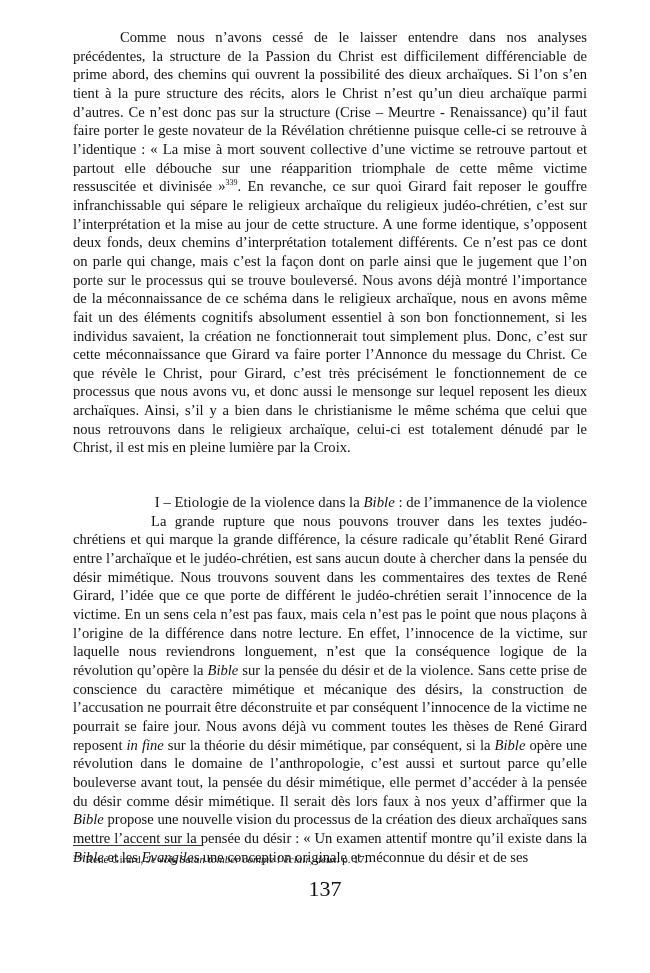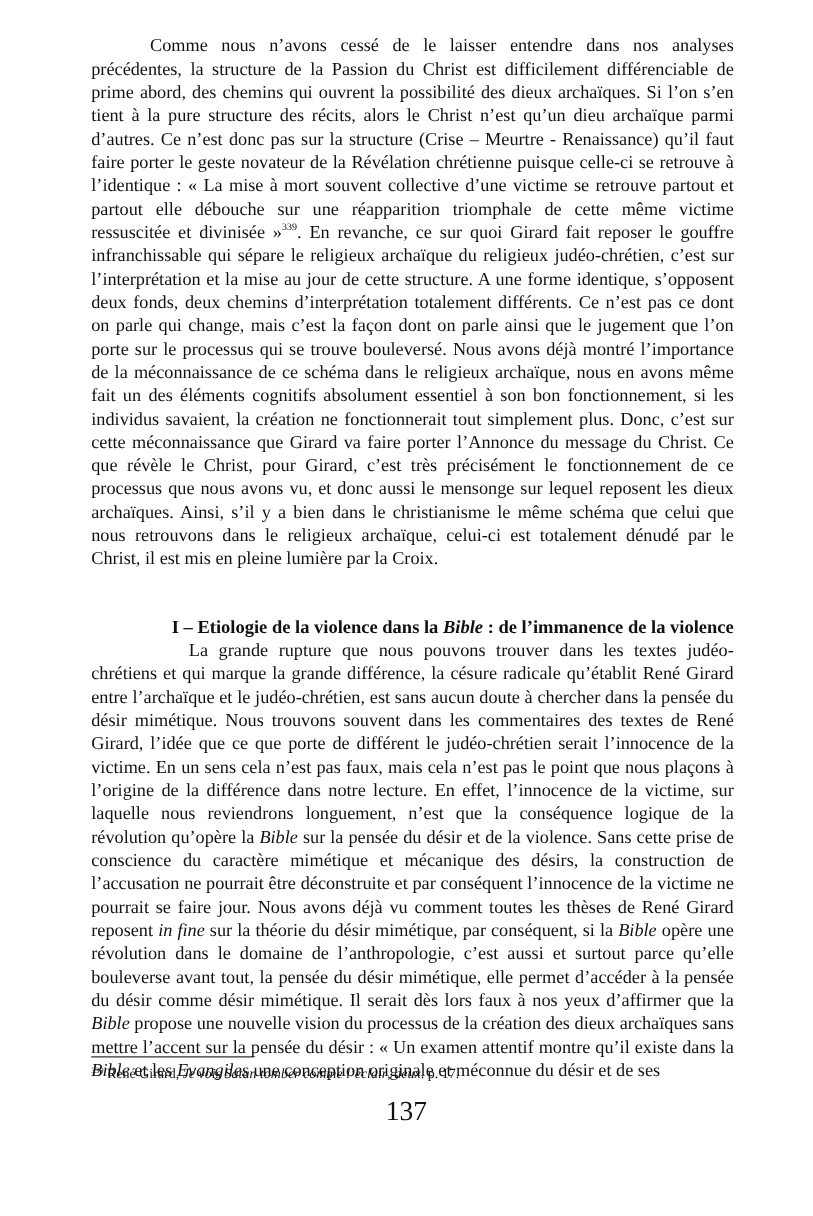--- a/index.html
+++ b/index.html
@@ -11,21 +11,21 @@
     .page {
       position: absolute; left: 73px; top: 28px; width: 514px;
     }
     .para {
       font-size: 14.6px; line-height: 18.65px;
       text-align: justify; margin: 0;
     }
     .para.first { text-indent: 47px; }
     .para.second { text-indent: 78px; }
     .heading {
-      font-weight: bold; font-size: 14.8px; line-height: 18.65px;
+      font-weight: normal; font-size: 14.8px; line-height: 18.65px;
       text-align: right; margin: 0; margin-top: 36px;
     }
     sup { font-size: 8px; line-height: 0; vertical-align: 6px; }
     .fn-rule {
       position: absolute; left: 73px; top: 845px; width: 130px; height: 0;
       border-top: 1px solid #333;
     }
     .footnote {
       position: absolute; left: 73px; top: 852px; width: 514px;
       font-size: 11.2px; line-height: 14px;

